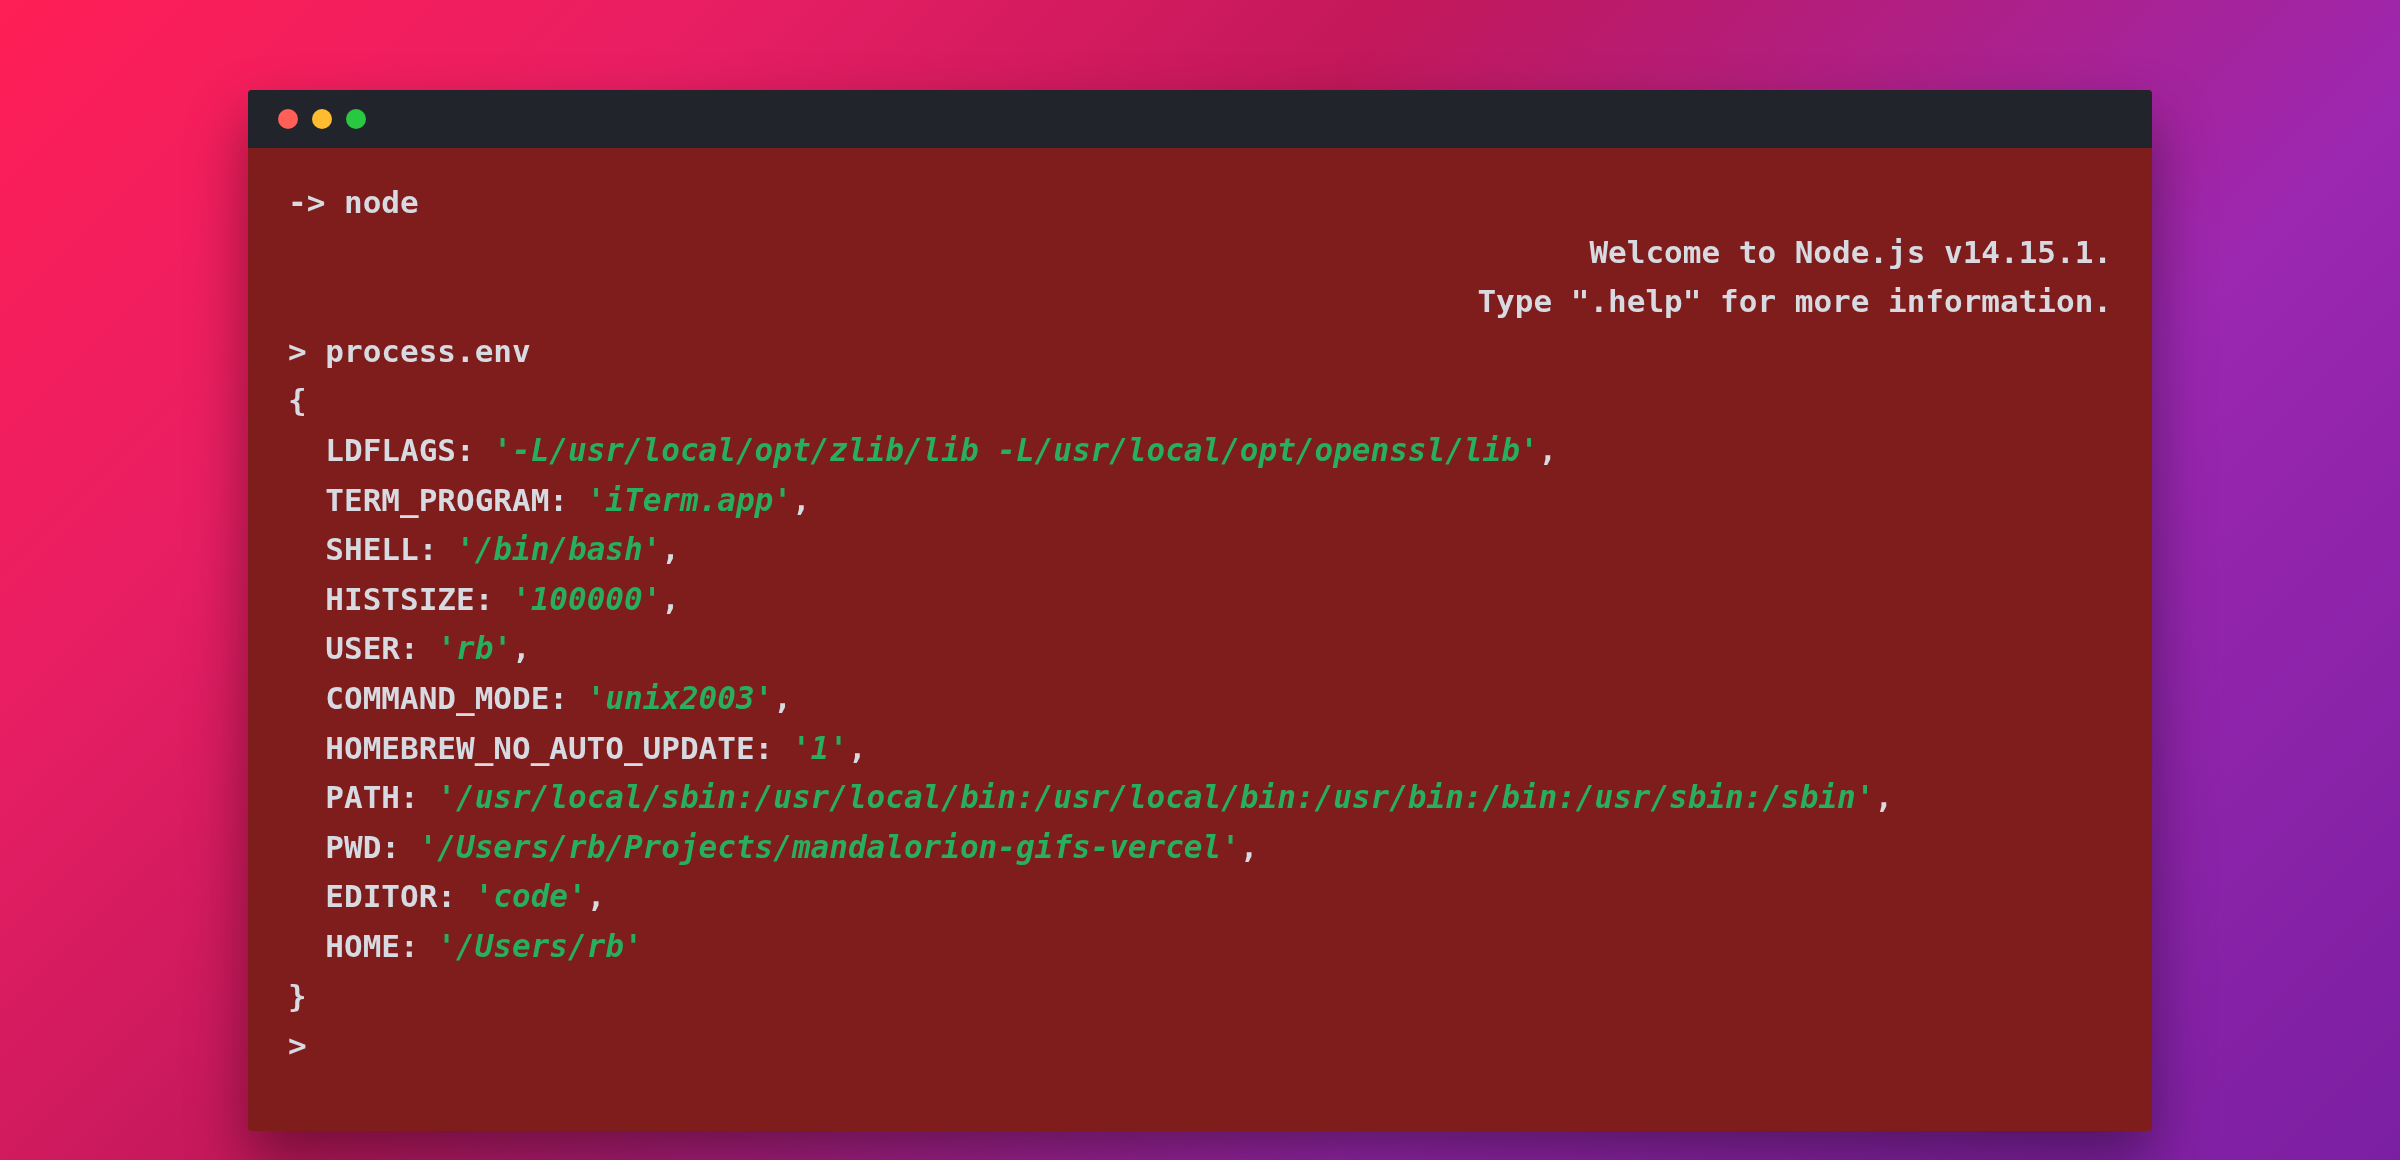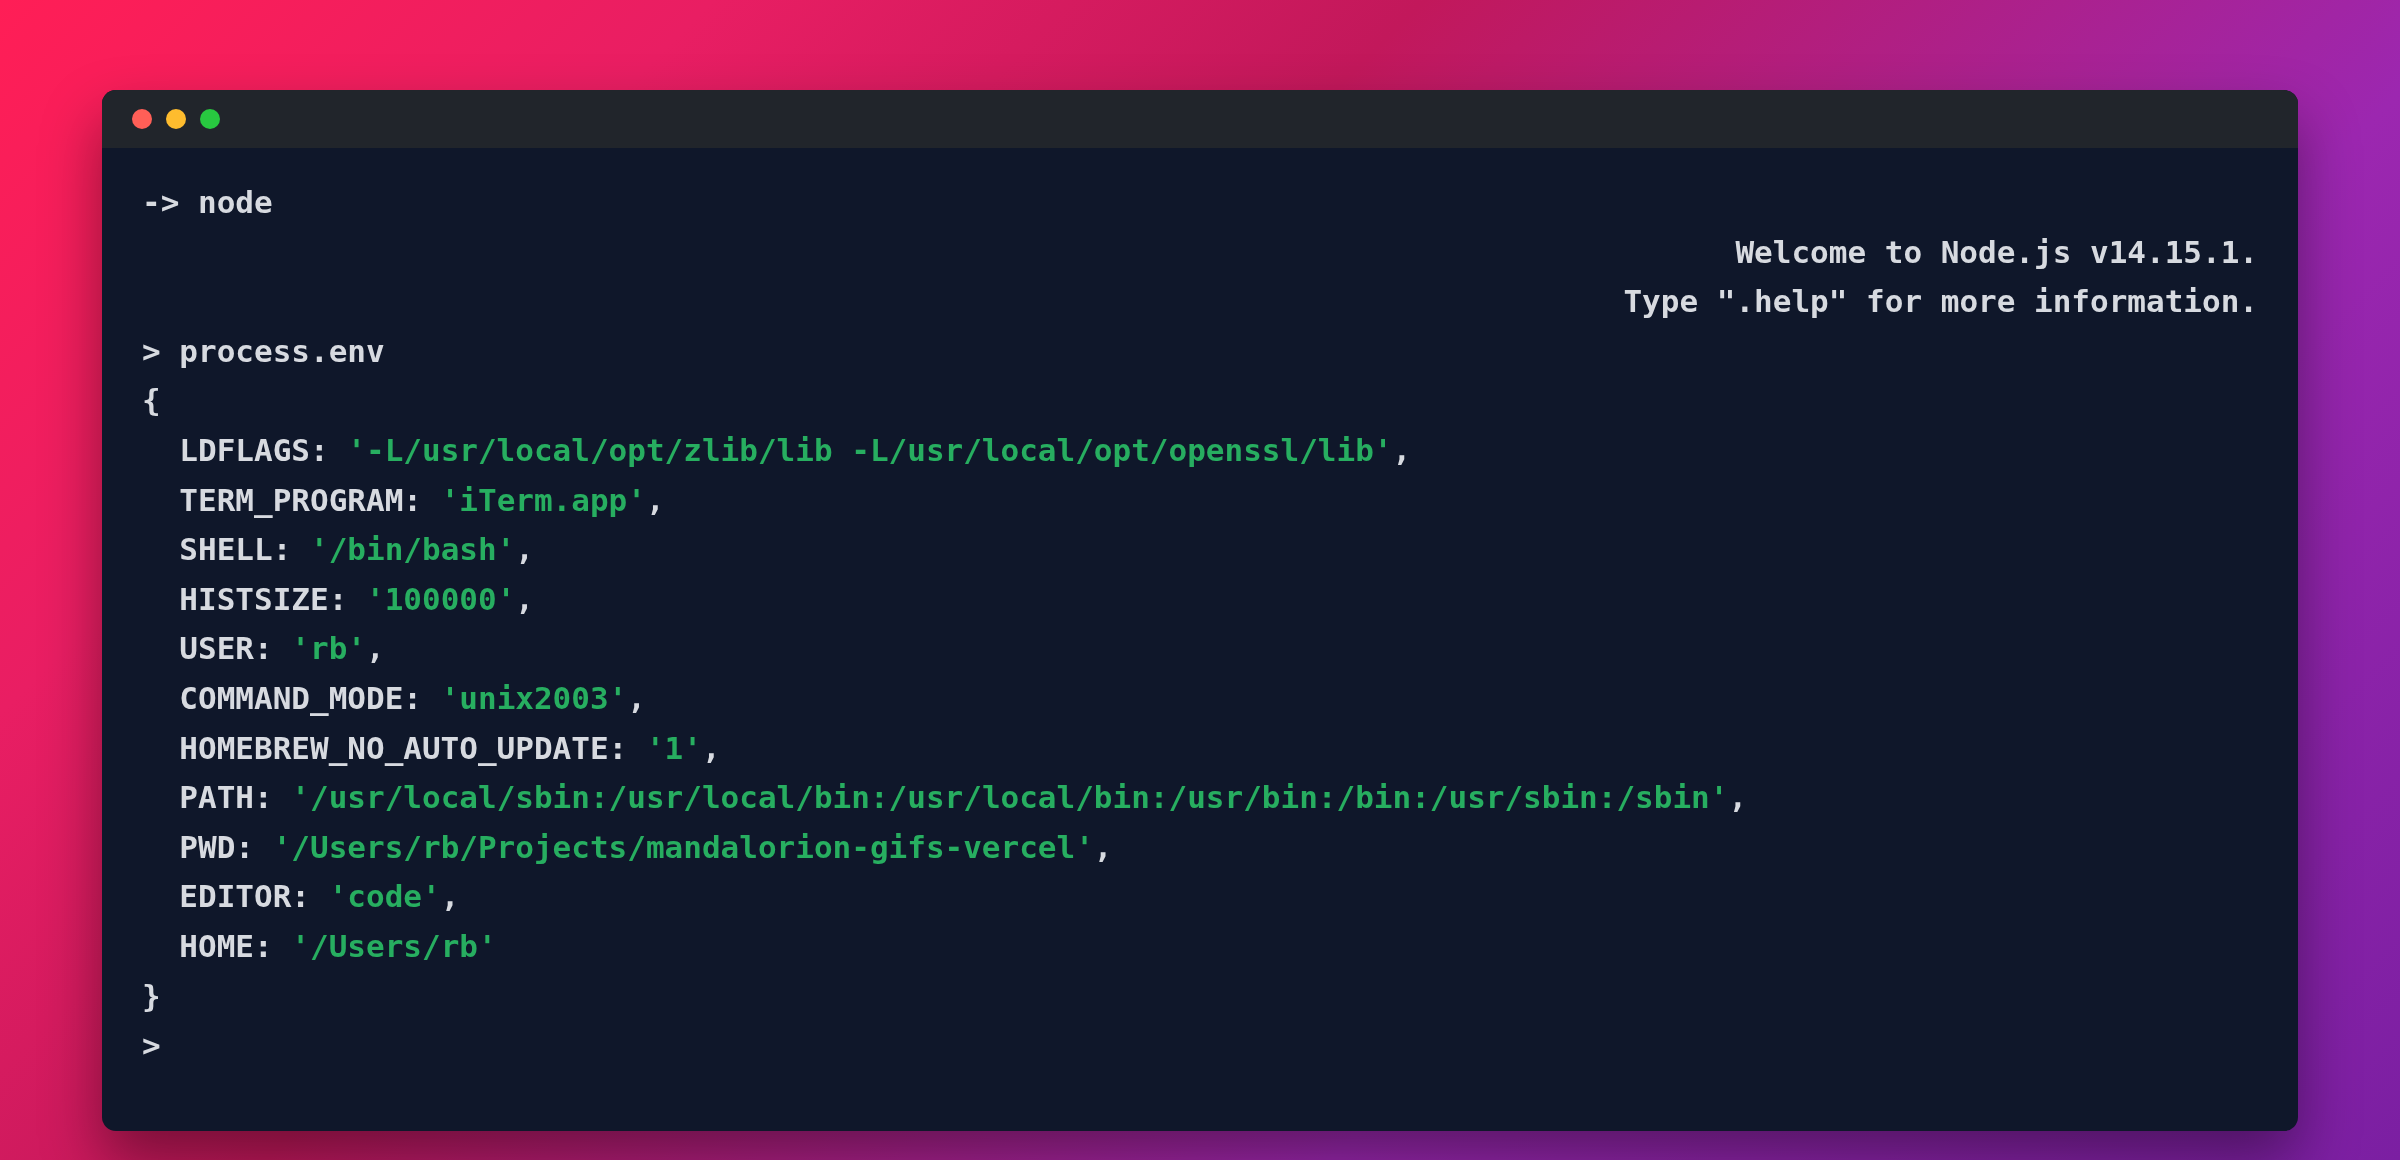--- a/index.html
+++ b/index.html
@@ -7,23 +7,23 @@
       width: 2400px;
       height: 1160px;
       background: linear-gradient(135deg, #ff1e56 0%, #e91e63 20%, #c2185b 40%, #9c27b0 70%, #7b1fa2 100%);
       display: flex;
       align-items: flex-start;
       justify-content: center;
       padding-top: 90px;
       font-family: ui-monospace, 'SF Mono', Menlo, Monaco, Consolas, monospace;
     }
     .terminal-window {
-      width: 2196px;
-      background: #0f172a;
-      border-radius: 14px;
+      width: 1904px;
+      background: #7f1d1d;
+      border-radius: 4px;
       box-shadow: 0 30px 60px rgba(0,0,0,0.4);
       overflow: hidden;
     }
     .titlebar {
       height: 58px;
       background: #21252b;
       display: flex;
       align-items: center;
       padding-left: 30px;
       gap: 14px;
@@ -42,21 +42,21 @@
       line-height: 1.6;
       color: #d7dae0;
       font-weight: 600;
       white-space: pre;
     }
     .prompt-arrow { color: #d7dae0; }
     .cmd-text { color: #d7dae0; }
     .welcome { color: #d7dae0; text-align: right; }
     .repl-prompt { color: #d7dae0; }
     .key { color: #d7dae0; }
-    .val { color: #27ae60; }
+    .val { color: #27ae60; font-style: italic; }
     .brace { color: #d7dae0; }
     .comma { color: #d7dae0; }
     .line { display: block; }
     .indent { padding-left: 0; }
   </style>
 </head>
 <body>
 
 <div class="terminal-window">
   <div class="titlebar">

